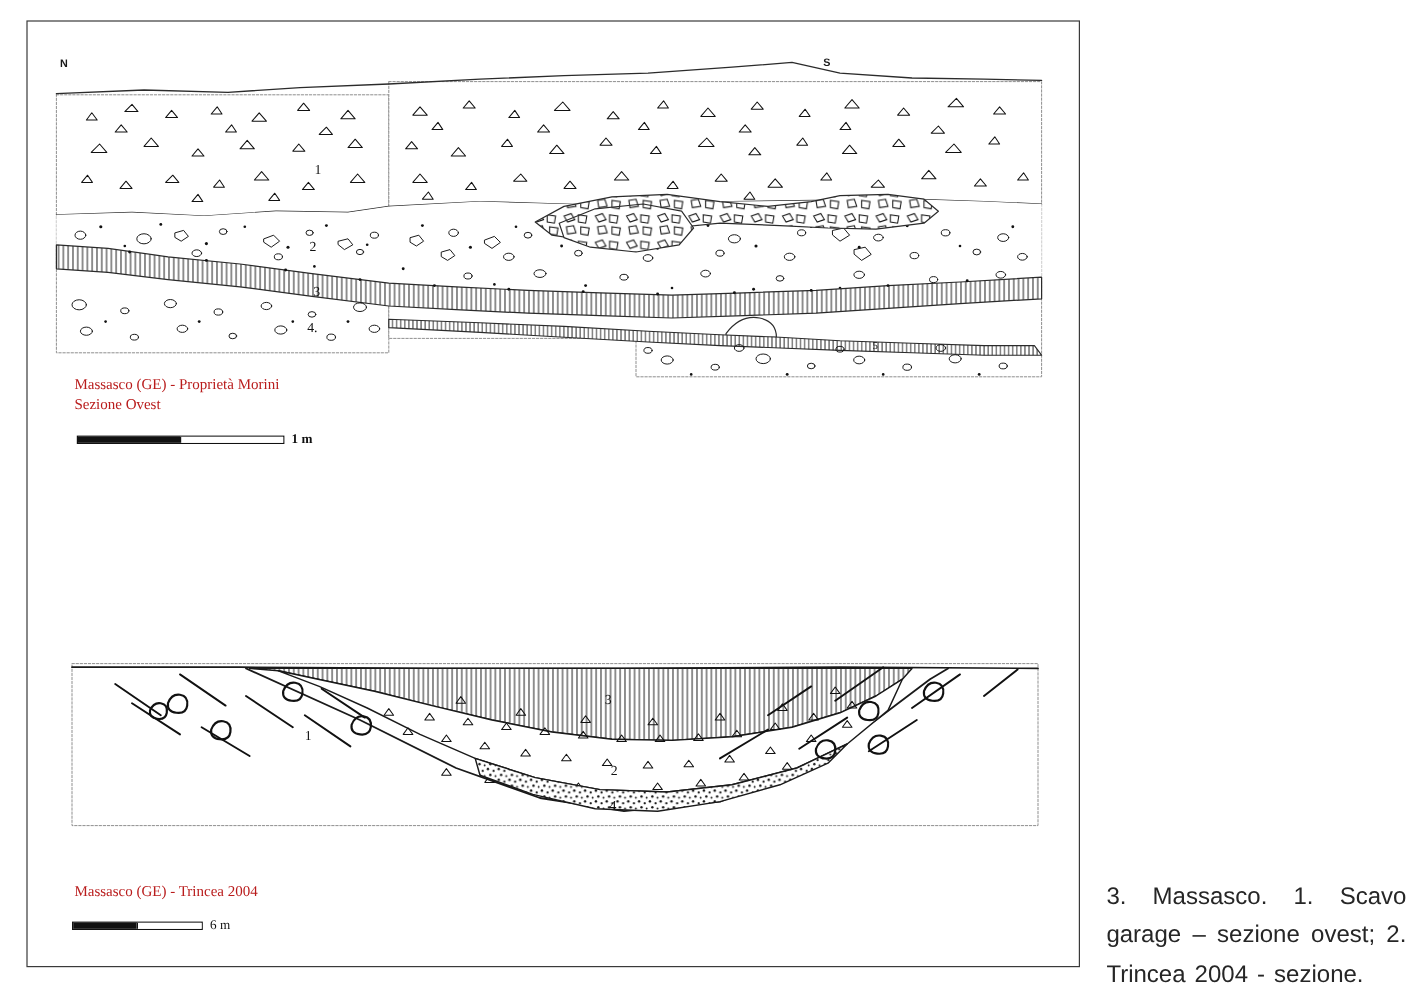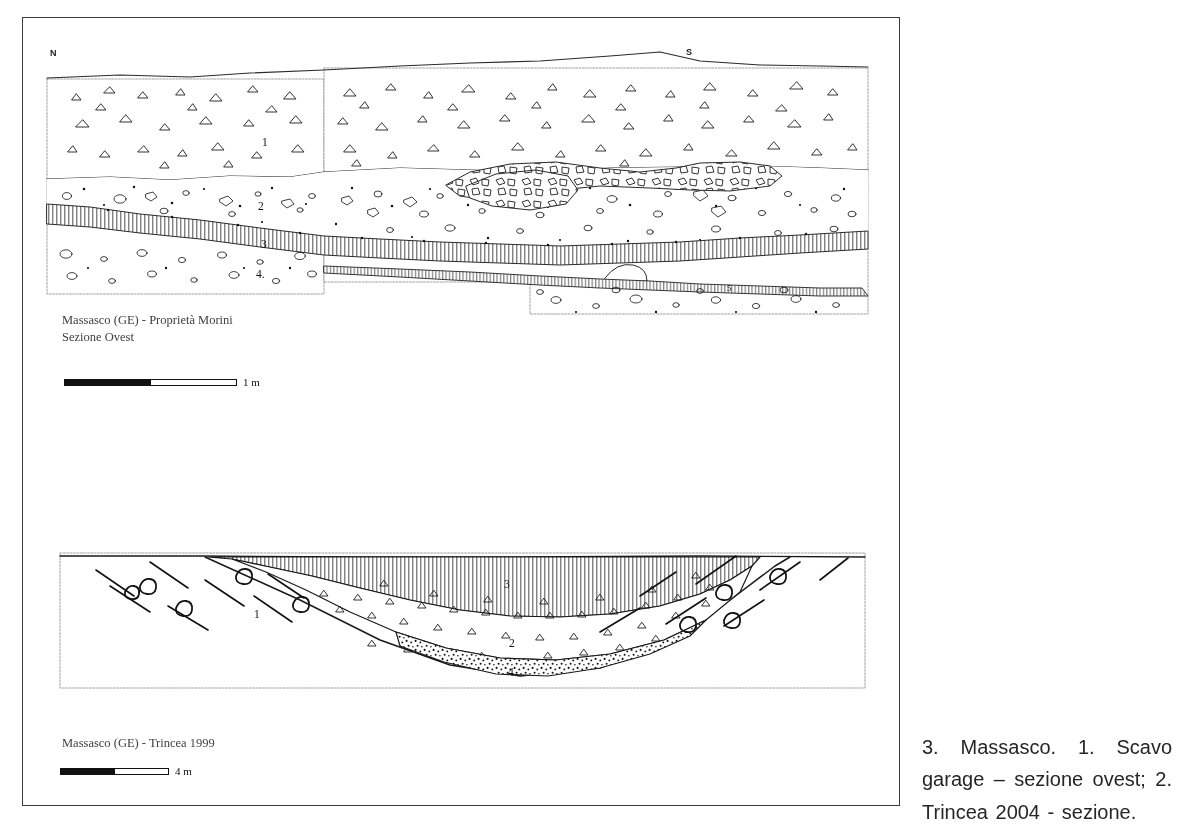--- a/index.html
+++ b/index.html
@@ -47,21 +47,21 @@
   .drawing {
     position: absolute;
     left: 0; top: 0;
   }
 
   
   .draw-caption {
     position: absolute;
     font-family: "Liberation Serif", serif;
     font-size: 12.5px;
-    color: #404040;
+    color: #b91c1c;
     line-height: 1.35;
     white-space: pre-line;
   }
   .caption-upper { left: 62px; top: 312px; }
   .caption-lower { left: 62px; top: 735px; }
 
   
   .scalebar {
     position: absolute;
     display: flex;
@@ -82,21 +82,21 @@
   .scalebar .bar .seg + .seg {
     border-left: 1px solid #111;
   }
   .scalebar .unit {
     font-family: "Liberation Serif", serif;
     font-size: 11px;
     color: #111;
     margin-left: 6px;
     white-space: nowrap;
   }
-  .scale-upper { left: 64px; top: 376px; }
+  .scale-upper { left: 64px; top: 360px; font-weight: bold; }
   .scale-upper .seg { width: 85px; }
   .scale-lower { left: 60px; top: 765px; }
   .scale-lower .seg { width: 53px; }
 
   
   .figure-caption {
     position: absolute;
     left: 922px;
     top: 731px;
     width: 250px;
@@ -482,33 +482,33 @@
   <div class="layer-num" style="left:256px;top:268px">4.</div>
   <div class="layer-num" style="left:727px;top:283px;font-size:9px">5</div>
 
   <div class="layer-num" style="left:254px;top:608px">1</div>
   <div class="layer-num" style="left:509px;top:637px">2</div>
   <div class="layer-num" style="left:504px;top:578px">3</div>
   <div class="layer-num" style="left:508px;top:666px">4</div>
 
   <div class="draw-caption caption-upper">Massasco (GE) - Proprietà Morini
 Sezione Ovest</div>
-  <div class="draw-caption caption-lower">Massasco (GE) - Trincea 1999</div>
+  <div class="draw-caption caption-lower">Massasco (GE) - Trincea 2004</div>
 
   <div class="scalebar scale-upper">
     <div class="bar">
       <div class="seg seg-filled"></div>
       <div class="seg seg-hollow"></div>
     </div>
     <div class="unit">1 m</div>
   </div>
 
   <div class="scalebar scale-lower">
     <div class="bar">
       <div class="seg seg-filled"></div>
       <div class="seg seg-hollow"></div>
     </div>
-    <div class="unit">4 m</div>
+    <div class="unit">6 m</div>
   </div>
 
   <div class="figure-caption">3. Massasco. 1. Scavo garage – sezione ovest; 2. Trincea 2004 - sezione.</div>
 
 </div>
 
 </body></html>

